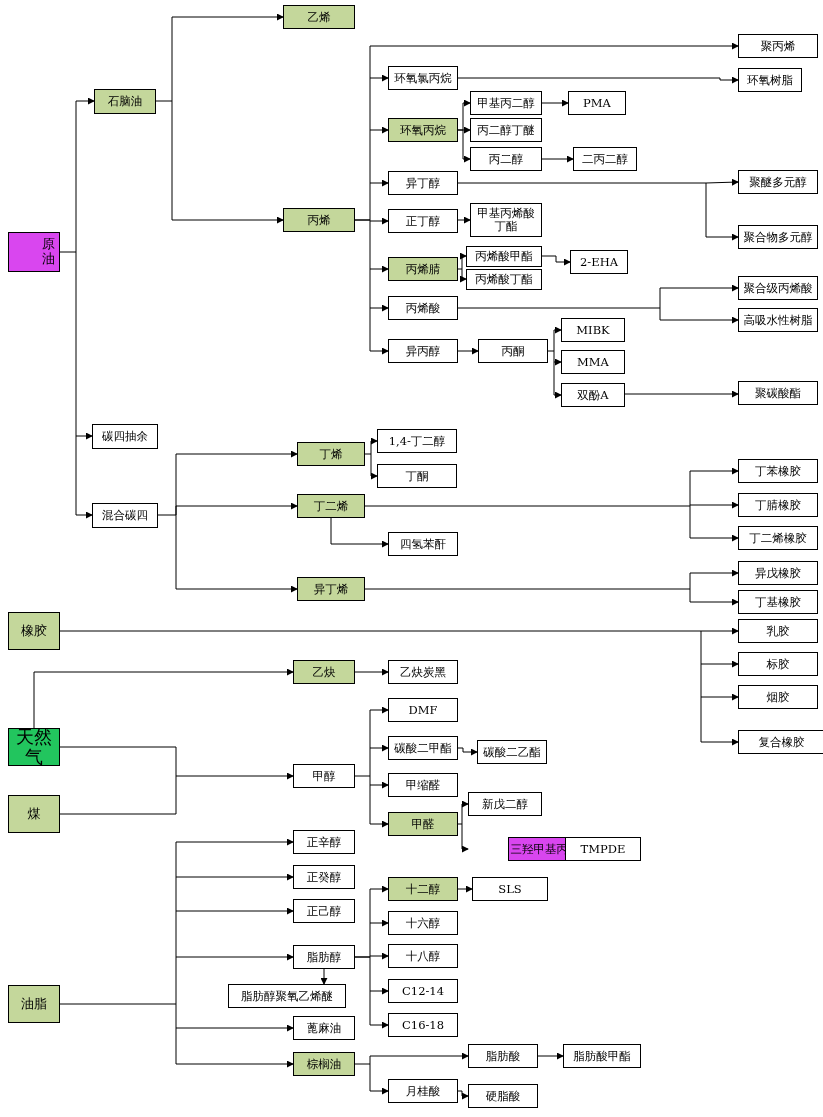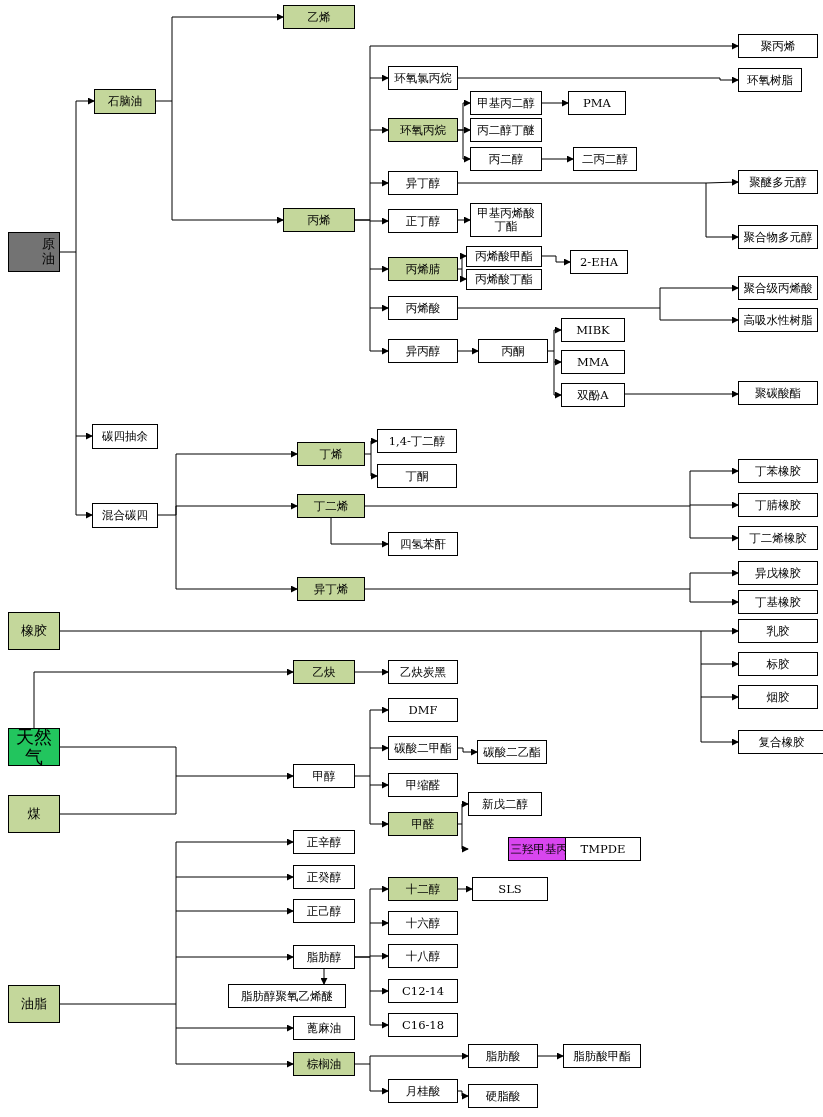--- a/index.html
+++ b/index.html
@@ -108,21 +108,21 @@
       <polyline points="355,957 370,957 370,991 388,991" class="edge" stroke="#000000" marker-end="url(#arrowhead)"></polyline>
       <polyline points="370,991 370,1025 388,1025" class="edge" stroke="#000000" marker-end="url(#arrowhead)"></polyline>
       <polyline points="324,969 324,984" class="edge" stroke="#000000" marker-end="url(#arrowhead)"></polyline>
       <polyline points="458,889 472,889" class="edge" stroke="#000000" marker-end="url(#arrowhead)"></polyline>
       <polyline points="355,1064 370,1064 370,1056 468,1056" class="edge" stroke="#000000" marker-end="url(#arrowhead)"></polyline>
       <polyline points="370,1064 370,1091 388,1091" class="edge" stroke="#000000" marker-end="url(#arrowhead)"></polyline>
       <polyline points="538,1056 563,1056" class="edge" stroke="#000000" marker-end="url(#arrowhead)"></polyline>
       <polyline points="458,1091 462,1091 462,1096 468,1096" class="edge" stroke="#000000" marker-end="url(#arrowhead)"></polyline>
     </svg>
   <div class="nodes-layer">
-      <div class="node hl" style="left: 8px; top: 232px; width: 52px; height: 40px; background: #737373; border-color: rgb(0, 0, 0); font-size: 13px; padding-left: 30px;">原油</div>
+      <div class="node hl" style="left: 8px; top: 232px; width: 52px; height: 40px; background: #d946ef; border-color: rgb(0, 0, 0); font-size: 13px; padding-left: 30px;">原油</div>
       <div class="node hl" style="left: 94px; top: 89px; width: 62px; height: 25px; background: rgb(196, 215, 155); border-color: rgb(0, 0, 0);">石脑油</div>
       <div class="node hl" style="left: 283px; top: 5px; width: 72px; height: 24px; background: rgb(196, 215, 155); border-color: rgb(0, 0, 0);">乙烯</div>
       <div class="node hl" style="left: 283px; top: 208px; width: 72px; height: 24px; background: rgb(196, 215, 155); border-color: rgb(0, 0, 0);">丙烯</div>
       <div class="node" style="left: 388px; top: 66px; width: 70px; height: 24px; background: rgb(255, 255, 255); border-color: rgb(0, 0, 0); text-align: right;">环氧氯丙烷</div>
       <div class="node hl" style="left: 388px; top: 118px; width: 70px; height: 24px; background: rgb(196, 215, 155); border-color: rgb(0, 0, 0);">环氧丙烷</div>
       <div class="node" style="left: 470px; top: 91px; width: 72px; height: 24px; background: rgb(255, 255, 255); border-color: rgb(0, 0, 0);">甲基丙二醇</div>
       <div class="node" style="left: 568px; top: 91px; width: 58px; height: 24px; background: rgb(255, 255, 255); border-color: rgb(0, 0, 0);">PMA</div>
       <div class="node" style="left: 470px; top: 118px; width: 72px; height: 24px; background: rgb(255, 255, 255); border-color: rgb(0, 0, 0);">丙二醇丁醚</div>
       <div class="node" style="left: 470px; top: 147px; width: 72px; height: 24px; background: rgb(255, 255, 255); border-color: rgb(0, 0, 0);">丙二醇</div>
       <div class="node" style="left: 573px; top: 147px; width: 64px; height: 24px; background: rgb(255, 255, 255); border-color: rgb(0, 0, 0);">二丙二醇</div>

